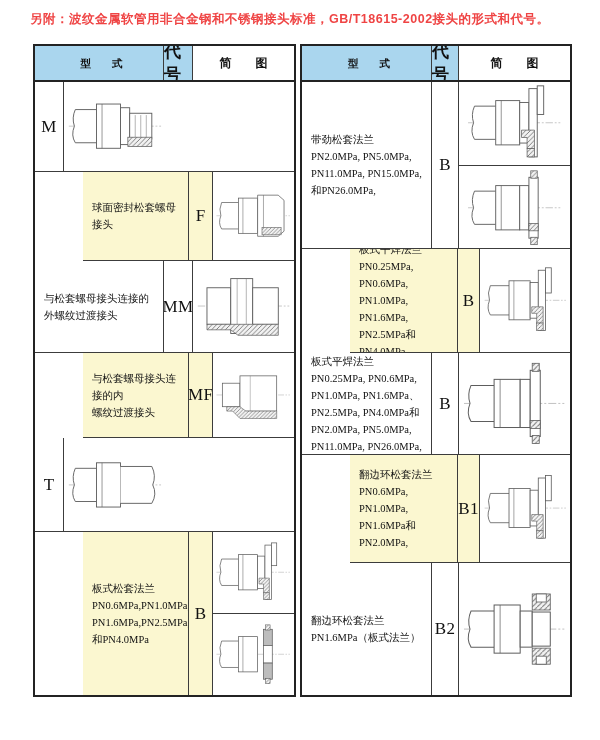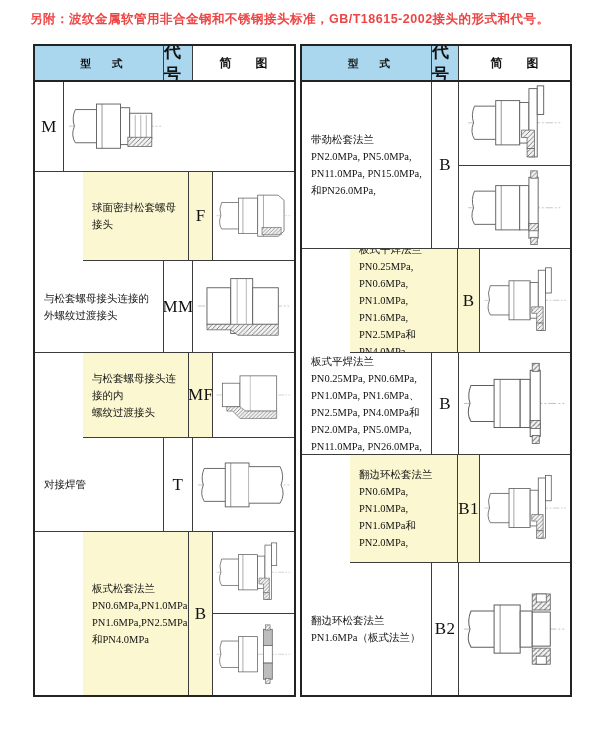--- a/index.html
+++ b/index.html
@@ -140,21 +140,20 @@
             <line x1="2" y1="42" x2="102" y2="42" stroke="#9a9a9a" stroke-width="0.6" stroke-dasharray="8 2 2 2"></line>
             <rect x="10" y="26" width="24" height="32" fill="#ffffff" stroke="#5d5d5d" stroke-width="1"></rect>
             <rect x="34" y="16" width="50" height="48" fill="#ffffff" stroke="#5d5d5d" stroke-width="1"></rect>
             <line x1="48" y1="16" x2="48" y2="64" stroke="#777" stroke-width="0.6"></line>
             <path d="M16,58 L34,58 L42,64 L84,64 L84,74 L34,74 L24,64 L16,64 Z" fill="url(#hch)" stroke="#5d5d5d" stroke-width="0.8"></path>
           </svg>
       </div>
     </div>
 
     <div class="row" style="height:94px">
-      <div class="cell c-type">对接焊管</div>
       <div class="cell c-code">T</div>
       <div class="cell c-sketch">
         <svg class="diagram" viewBox="0 0 104 84" preserveAspectRatio="xMidYMid meet">
             <line x1="2" y1="42" x2="102" y2="42" stroke="#9a9a9a" stroke-width="0.6" stroke-dasharray="8 2 2 2"></line>
             <path d="M32,24 L9,24 Q5,33 8,42 Q4,52 9,60 L32,60" fill="#ffffff" stroke="#5d5d5d" stroke-width="1"></path>
             <rect x="32" y="18" width="26" height="48" fill="#ffffff" stroke="#5d5d5d" stroke-width="1"></rect>
             <line x1="38" y1="18" x2="38" y2="66" stroke="#5d5d5d" stroke-width="0.7"></line>
             <path d="M58,22 L92,22 Q97,32 93,42 Q98,52 92,62 L58,62" fill="#ffffff" stroke="#5d5d5d" stroke-width="1"></path>
           </svg>
       </div>

